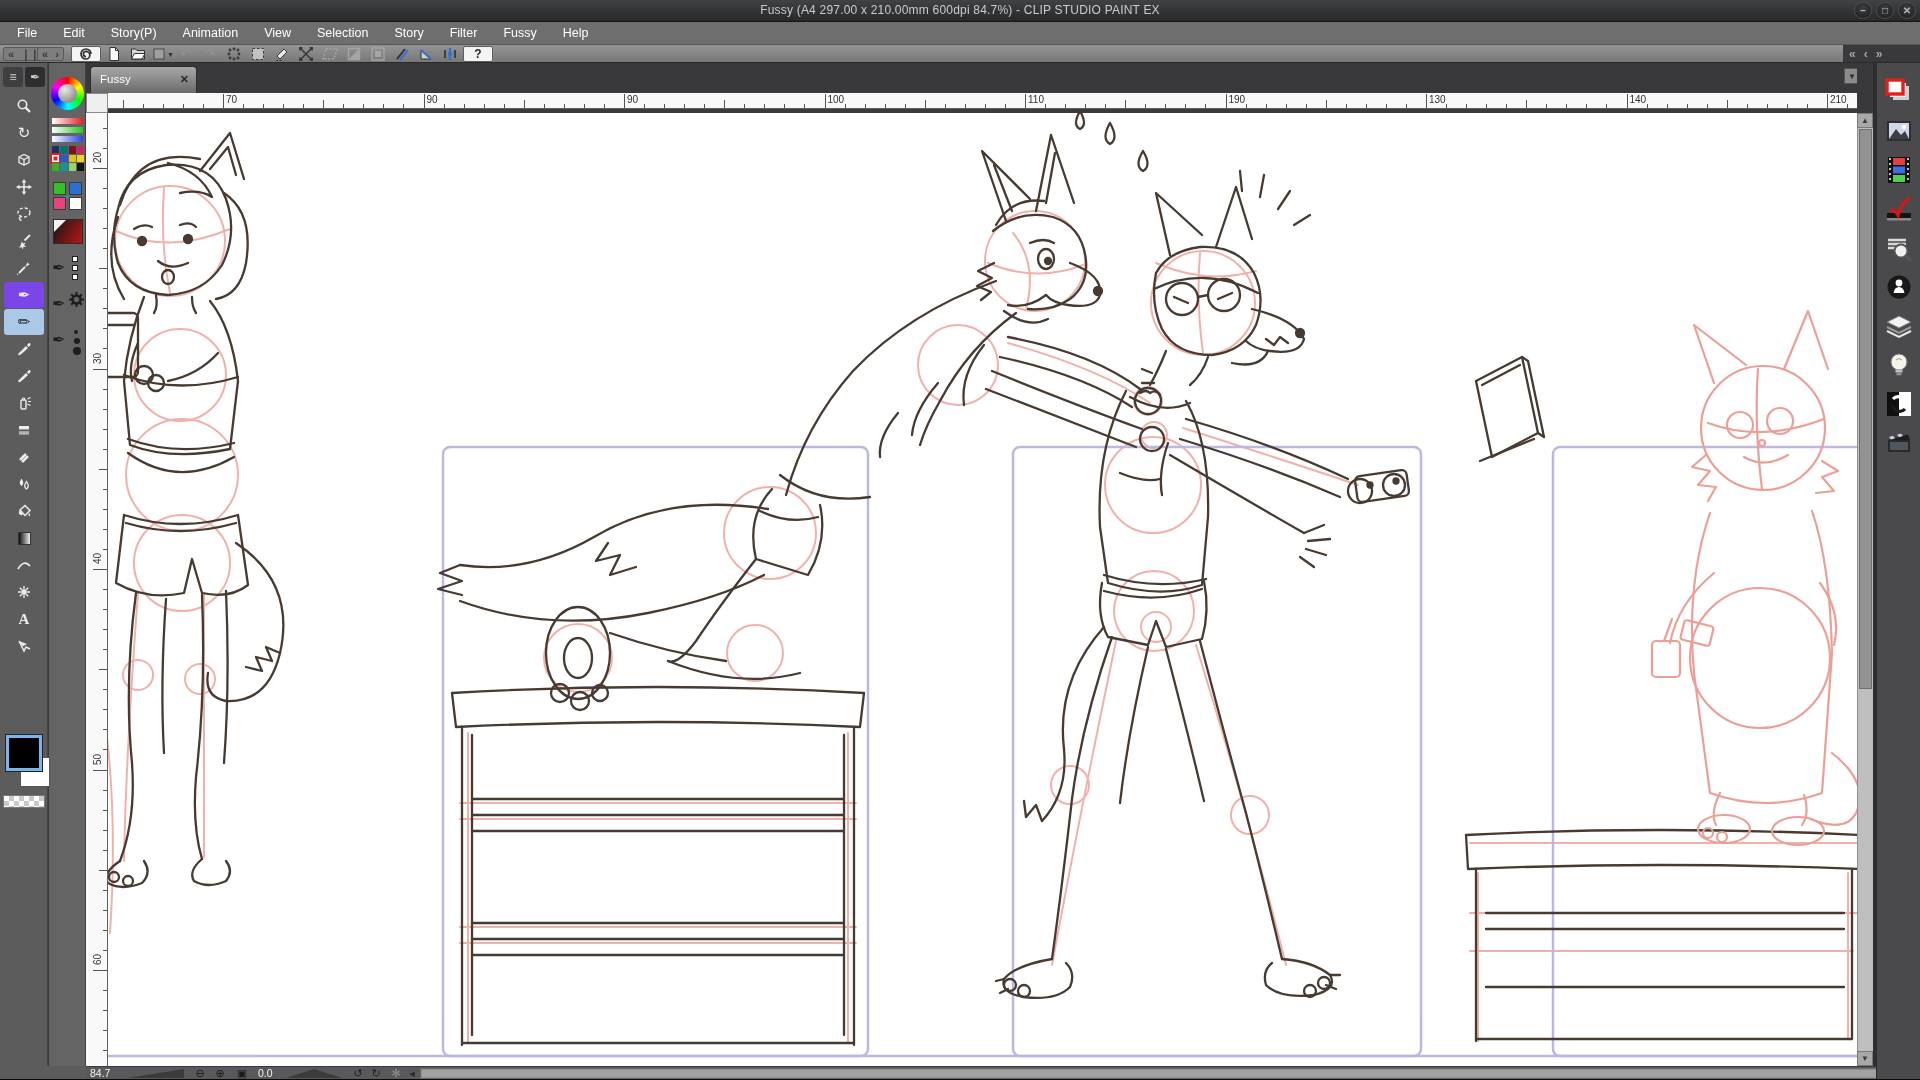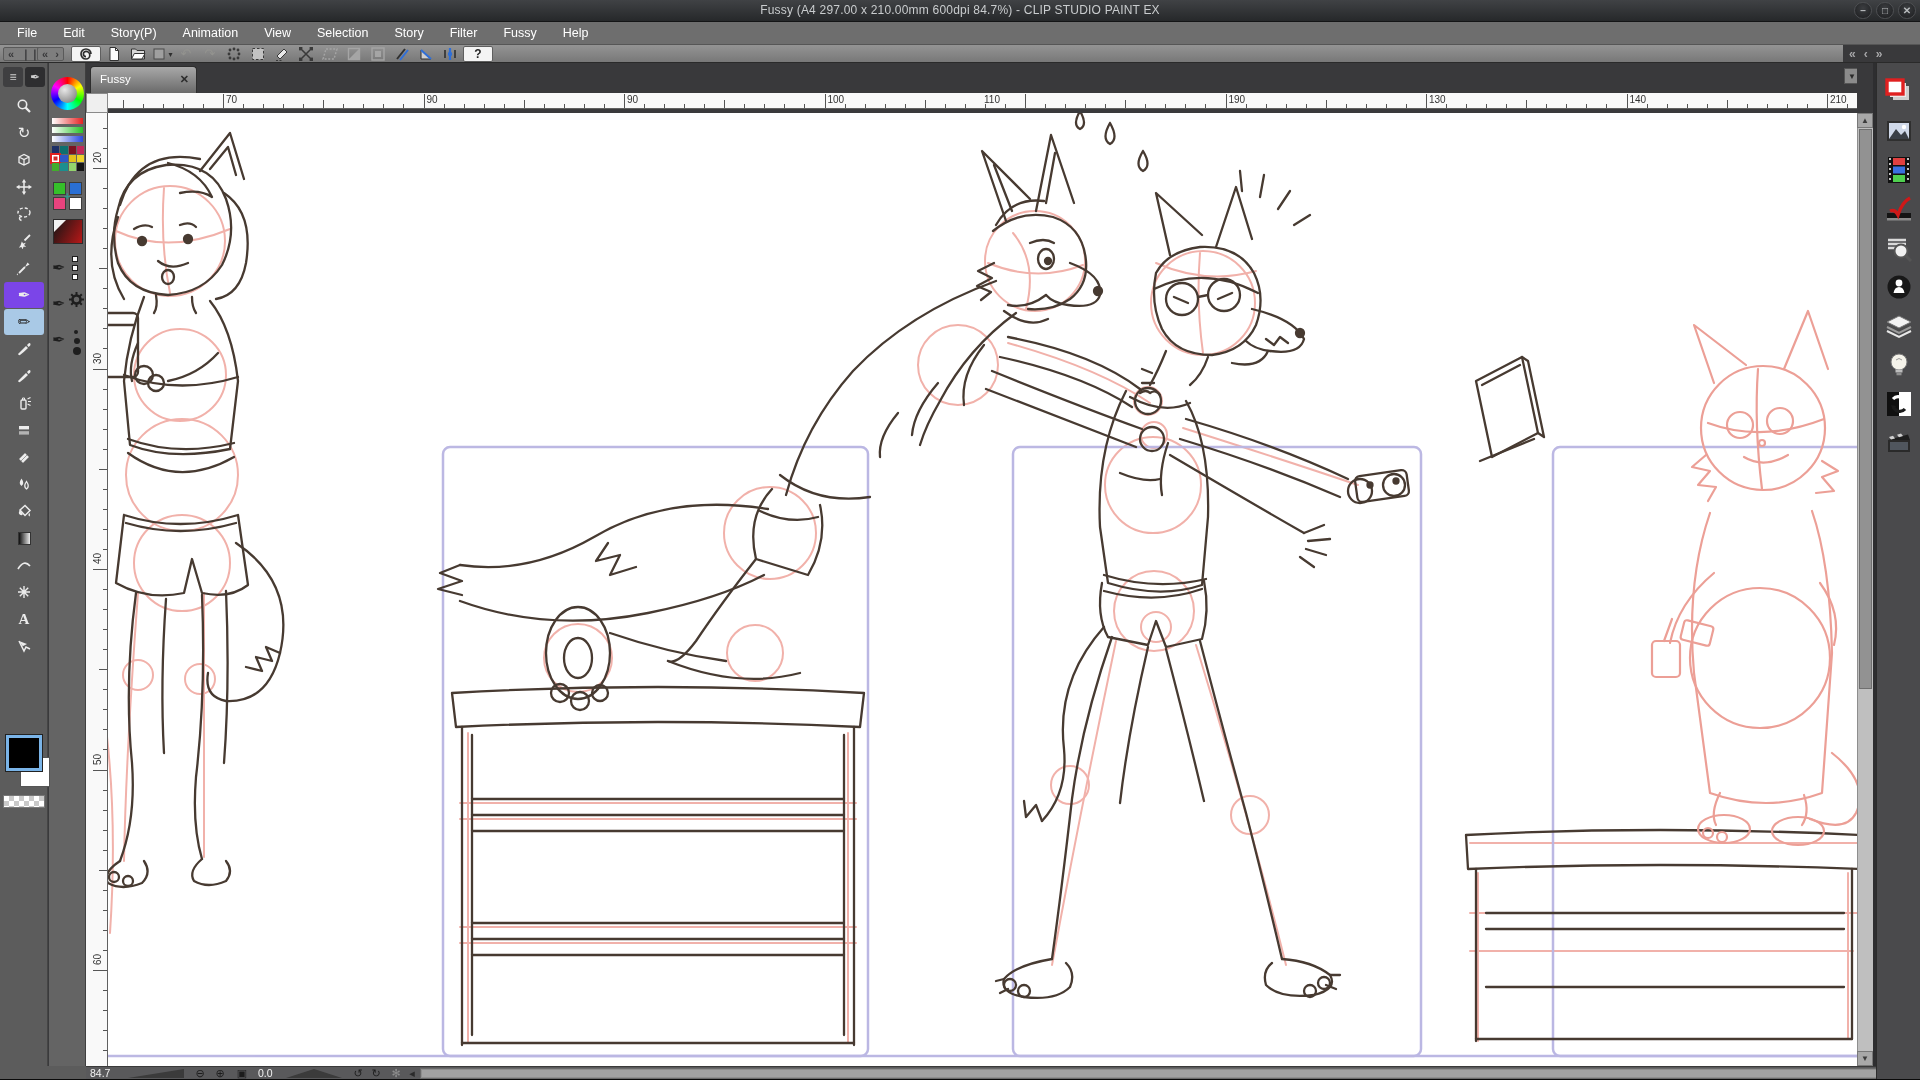--- a/index.html
+++ b/index.html
@@ -531,21 +531,21 @@
     <div class="htick" style="left: 1638.8px; height: 4px;"></div>
     <div class="htick" style="left: 1658.85px; height: 4px;"></div>
     <div class="htick" style="left: 1678.9px; height: 4px;"></div>
     <div class="htick" style="left: 1698.95px; height: 4px;"></div>
     <div class="htick" style="left: 1719px; height: 14px;"></div>
     <div class="htick" style="left: 1739.05px; height: 4px;"></div>
     <div class="hlab" style="left: 118px;">70</div>
     <div class="hlab" style="left: 318.5px;">90</div>
     <div class="hlab" style="left: 519px;">90</div>
     <div class="hlab" style="left: 719.5px;">100</div>
-    <div class="hlab" style="left: 876px;">110</div>
+    <div class="hlab" style="left: 920px;">110</div>
     <div class="hlab" style="left: 1120.5px;">190</div>
     <div class="hlab" style="left: 1321px;">130</div>
     <div class="hlab" style="left: 1521.5px;">140</div>
     <div class="hlab" style="left: 1722px;">210</div>
   </div>
 <div id="vruler">
     <div class="vtick" style="top: 14.9px; width: 4px;"></div>
     <div class="vtick" style="top: 34.95px; width: 4px;"></div>
     <div class="vtick" style="top: 55px; width: 14px;"></div>
     <div class="vtick" style="top: 75.05px; width: 4px;"></div>

